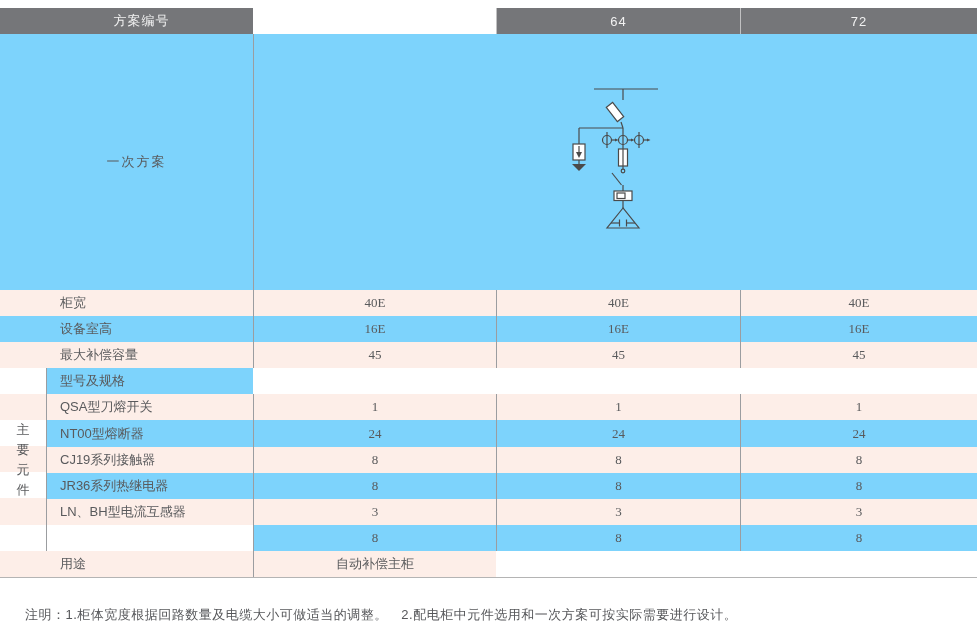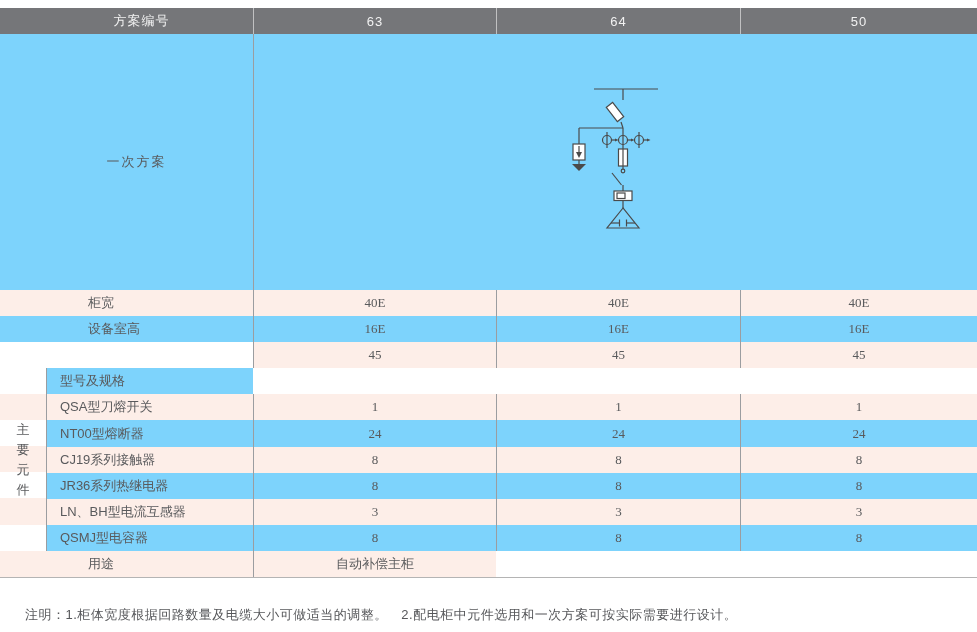--- a/index.html
+++ b/index.html
@@ -11,21 +11,21 @@
     grid-template-columns:47px 206px 243px 244px 237px;
     grid-template-rows:26px 256px repeat(11,26.1px);
     border-bottom:1px solid #b4b4b4;
     font-size:13px;
   }
   .cell{display:flex;align-items:center;justify-content:center;box-sizing:border-box;background:#7dd3fc;}
   .head{background:#757679;color:#f2f2f2;letter-spacing:1px;}
   .head.bl-light{border-left:1px solid rgba(255,255,255,.55);}
   .pink{background:#fdeee8;}
   .bl{border-left:1px solid #9b9da0;font-family:Liberation Serif, serif;}
-  .lbl{justify-content:flex-start;padding-left:88px;}
+  .lbl{justify-content:flex-start;padding-left:60px;}
   .lbl2{justify-content:flex-start;padding-left:13px;}
   .head-label{padding-left:30px;}
   .scheme-label{padding-left:20px;letter-spacing:2px;}
   .group-cell{
     grid-area:6/1/13/2;
     flex-direction:column;justify-content:center;line-height:20px;
     background:linear-gradient(#fff 0,#fff 26.1px,#fdeee8 26.1px,#fdeee8 52.2px,#fff 52.2px,#fff 78.3px,#fdeee8 78.3px,#fdeee8 104.4px,#fff 104.4px,#fff 130.5px,#fdeee8 130.5px,#fdeee8 156.6px,#fff 156.6px);
     border-right:1px solid #9b9da0;
   }
   .diagram-cell{position:relative;}
@@ -36,23 +36,22 @@
   svg .open{stroke:#4a4a4a;stroke-width:1.2;fill:none;}
   svg .solid{fill:#4a4a4a;stroke:none;}
 </style>
 </head>
 <body>
 
 <div id="page">
   <div id="table">
 
     <div class="cell head head-label" style="grid-area:1/1/2/3">方案编号</div>
-    <div class="cell head bl-light" style="grid-area:1/3/2/4">63</div>
     <div class="cell head bl-light" style="grid-area:1/4/2/5">64</div>
-    <div class="cell head bl-light" style="grid-area:1/5/2/6">50</div>
+    <div class="cell head bl-light" style="grid-area:1/5/2/6">72</div>
 
     <div class="cell scheme-label" style="grid-area:2/1/3/3">一次方案</div>
     <div class="cell bl diagram-cell" style="grid-area:2/3/3/6">
       <svg width="140" height="155" viewBox="0 0 140 155">
 
         <line class="wire" x1="43" y1="9" x2="107" y2="9" stroke-width="2"></line>
         <line class="wire" x1="72" y1="9" x2="72" y2="20"></line>
 
         <g>
           <rect class="sym" x="60" y="23" width="8" height="18" transform="rotate(-38 64 32)"></rect>
@@ -123,20 +122,21 @@
     <div class="cell pink lbl" style="grid-area:3/1/4/3">柜宽</div>
     <div class="cell pink bl" style="grid-area:3/3/4/4">40E</div>
     <div class="cell pink bl" style="grid-area:3/4/4/5">40E</div>
     <div class="cell pink bl" style="grid-area:3/5/4/6">40E</div>
 
     <div class="cell lbl" style="grid-area:4/1/5/3">设备室高</div>
     <div class="cell bl" style="grid-area:4/3/5/4">16E</div>
     <div class="cell bl" style="grid-area:4/4/5/5">16E</div>
     <div class="cell bl" style="grid-area:4/5/5/6">16E</div>
 
+    <div class="cell pink lbl" style="grid-area:5/1/6/3">最大补偿容量</div>
     <div class="cell pink bl" style="grid-area:5/3/6/4">45</div>
     <div class="cell pink bl" style="grid-area:5/4/6/5">45</div>
     <div class="cell pink bl" style="grid-area:5/5/6/6">45</div>
 
     <div class="cell group-cell">
       <span>主</span>
       <span>要</span>
       <span>元</span>
       <span>件</span>
     </div>
@@ -161,21 +161,20 @@
     <div class="cell lbl2" style="grid-area:10/2/11/3">JR36系列热继电器</div>
     <div class="cell bl" style="grid-area:10/3/11/4">8</div>
     <div class="cell bl" style="grid-area:10/4/11/5">8</div>
     <div class="cell bl" style="grid-area:10/5/11/6">8</div>
 
     <div class="cell pink lbl2" style="grid-area:11/2/12/3">LN、BH型电流互感器</div>
     <div class="cell pink bl" style="grid-area:11/3/12/4">3</div>
     <div class="cell pink bl" style="grid-area:11/4/12/5">3</div>
     <div class="cell pink bl" style="grid-area:11/5/12/6">3</div>
 
-    <div class="cell lbl2" style="grid-area:12/2/13/3">QSMJ型电容器</div>
     <div class="cell bl" style="grid-area:12/3/13/4">8</div>
     <div class="cell bl" style="grid-area:12/4/13/5">8</div>
     <div class="cell bl" style="grid-area:12/5/13/6">8</div>
 
     <div class="cell pink lbl" style="grid-area:13/1/14/3">用途</div>
     <div class="cell pink bl" style="grid-area:13/3/14/4">自动补偿主柜</div>
   </div>
 
   <div id="note">注明：1.柜体宽度根据回路数量及电缆大小可做适当的调整。　2.配电柜中元件选用和一次方案可按实际需要进行设计。</div>
 </div>

